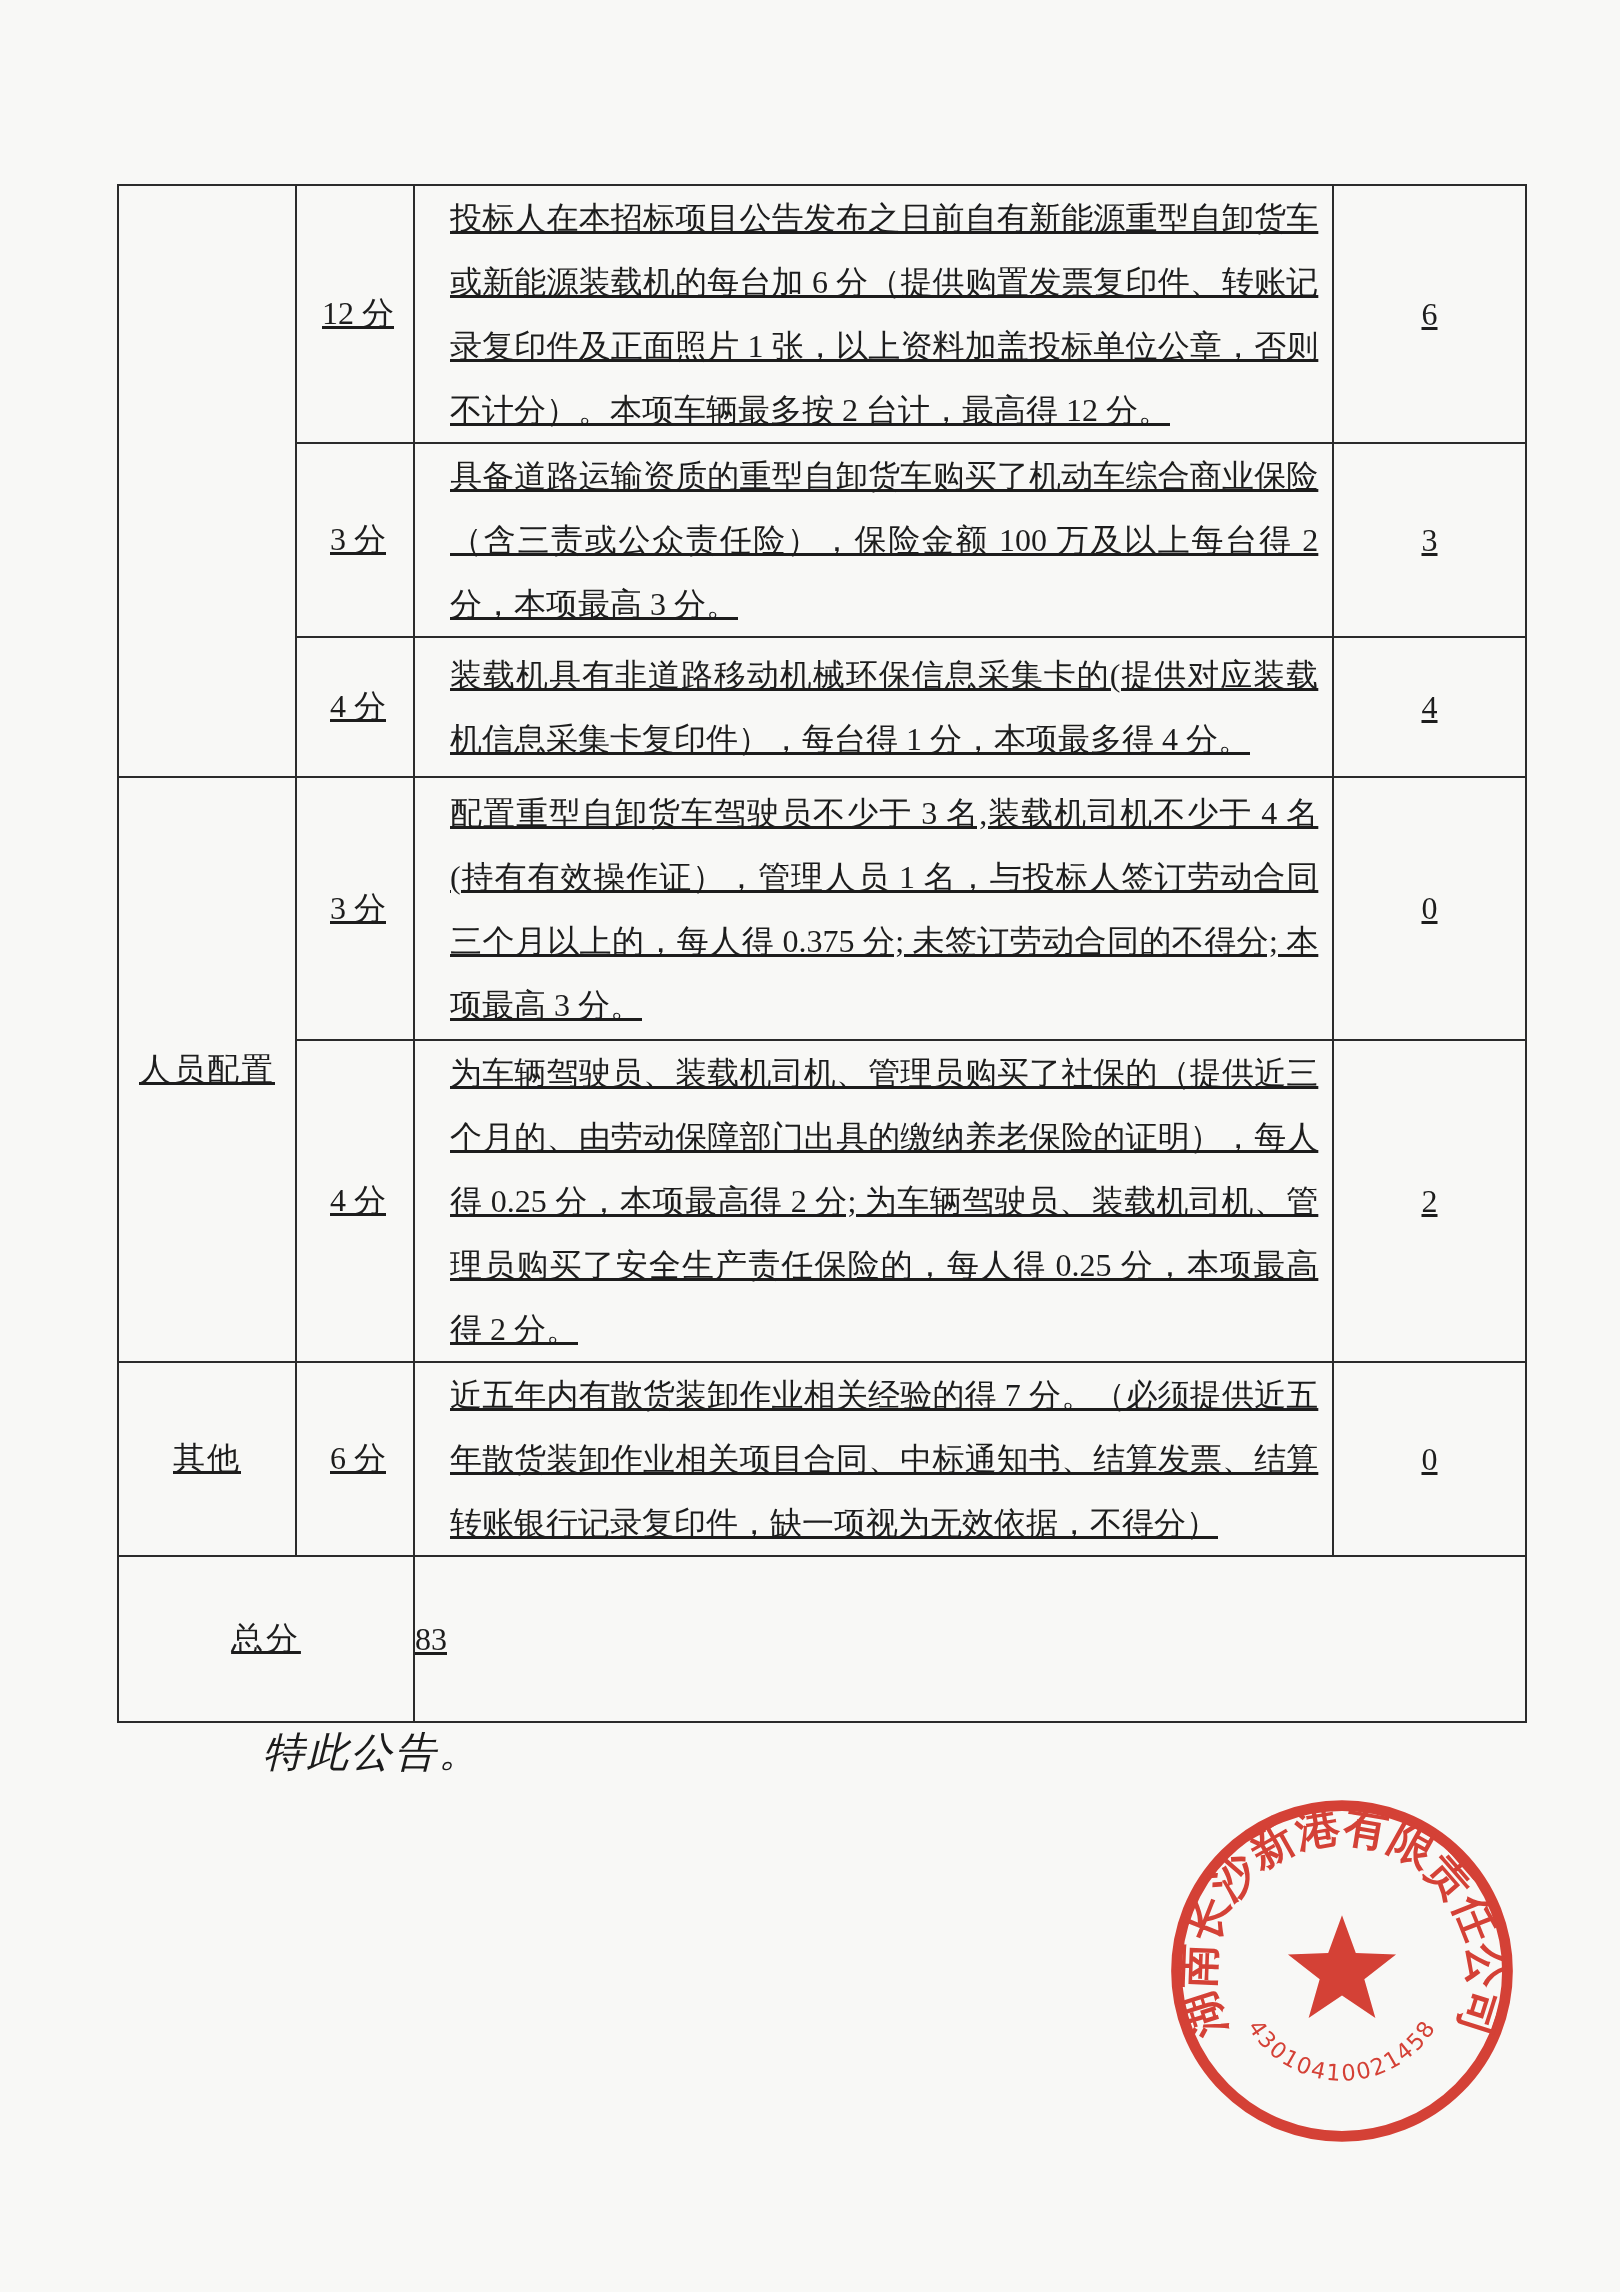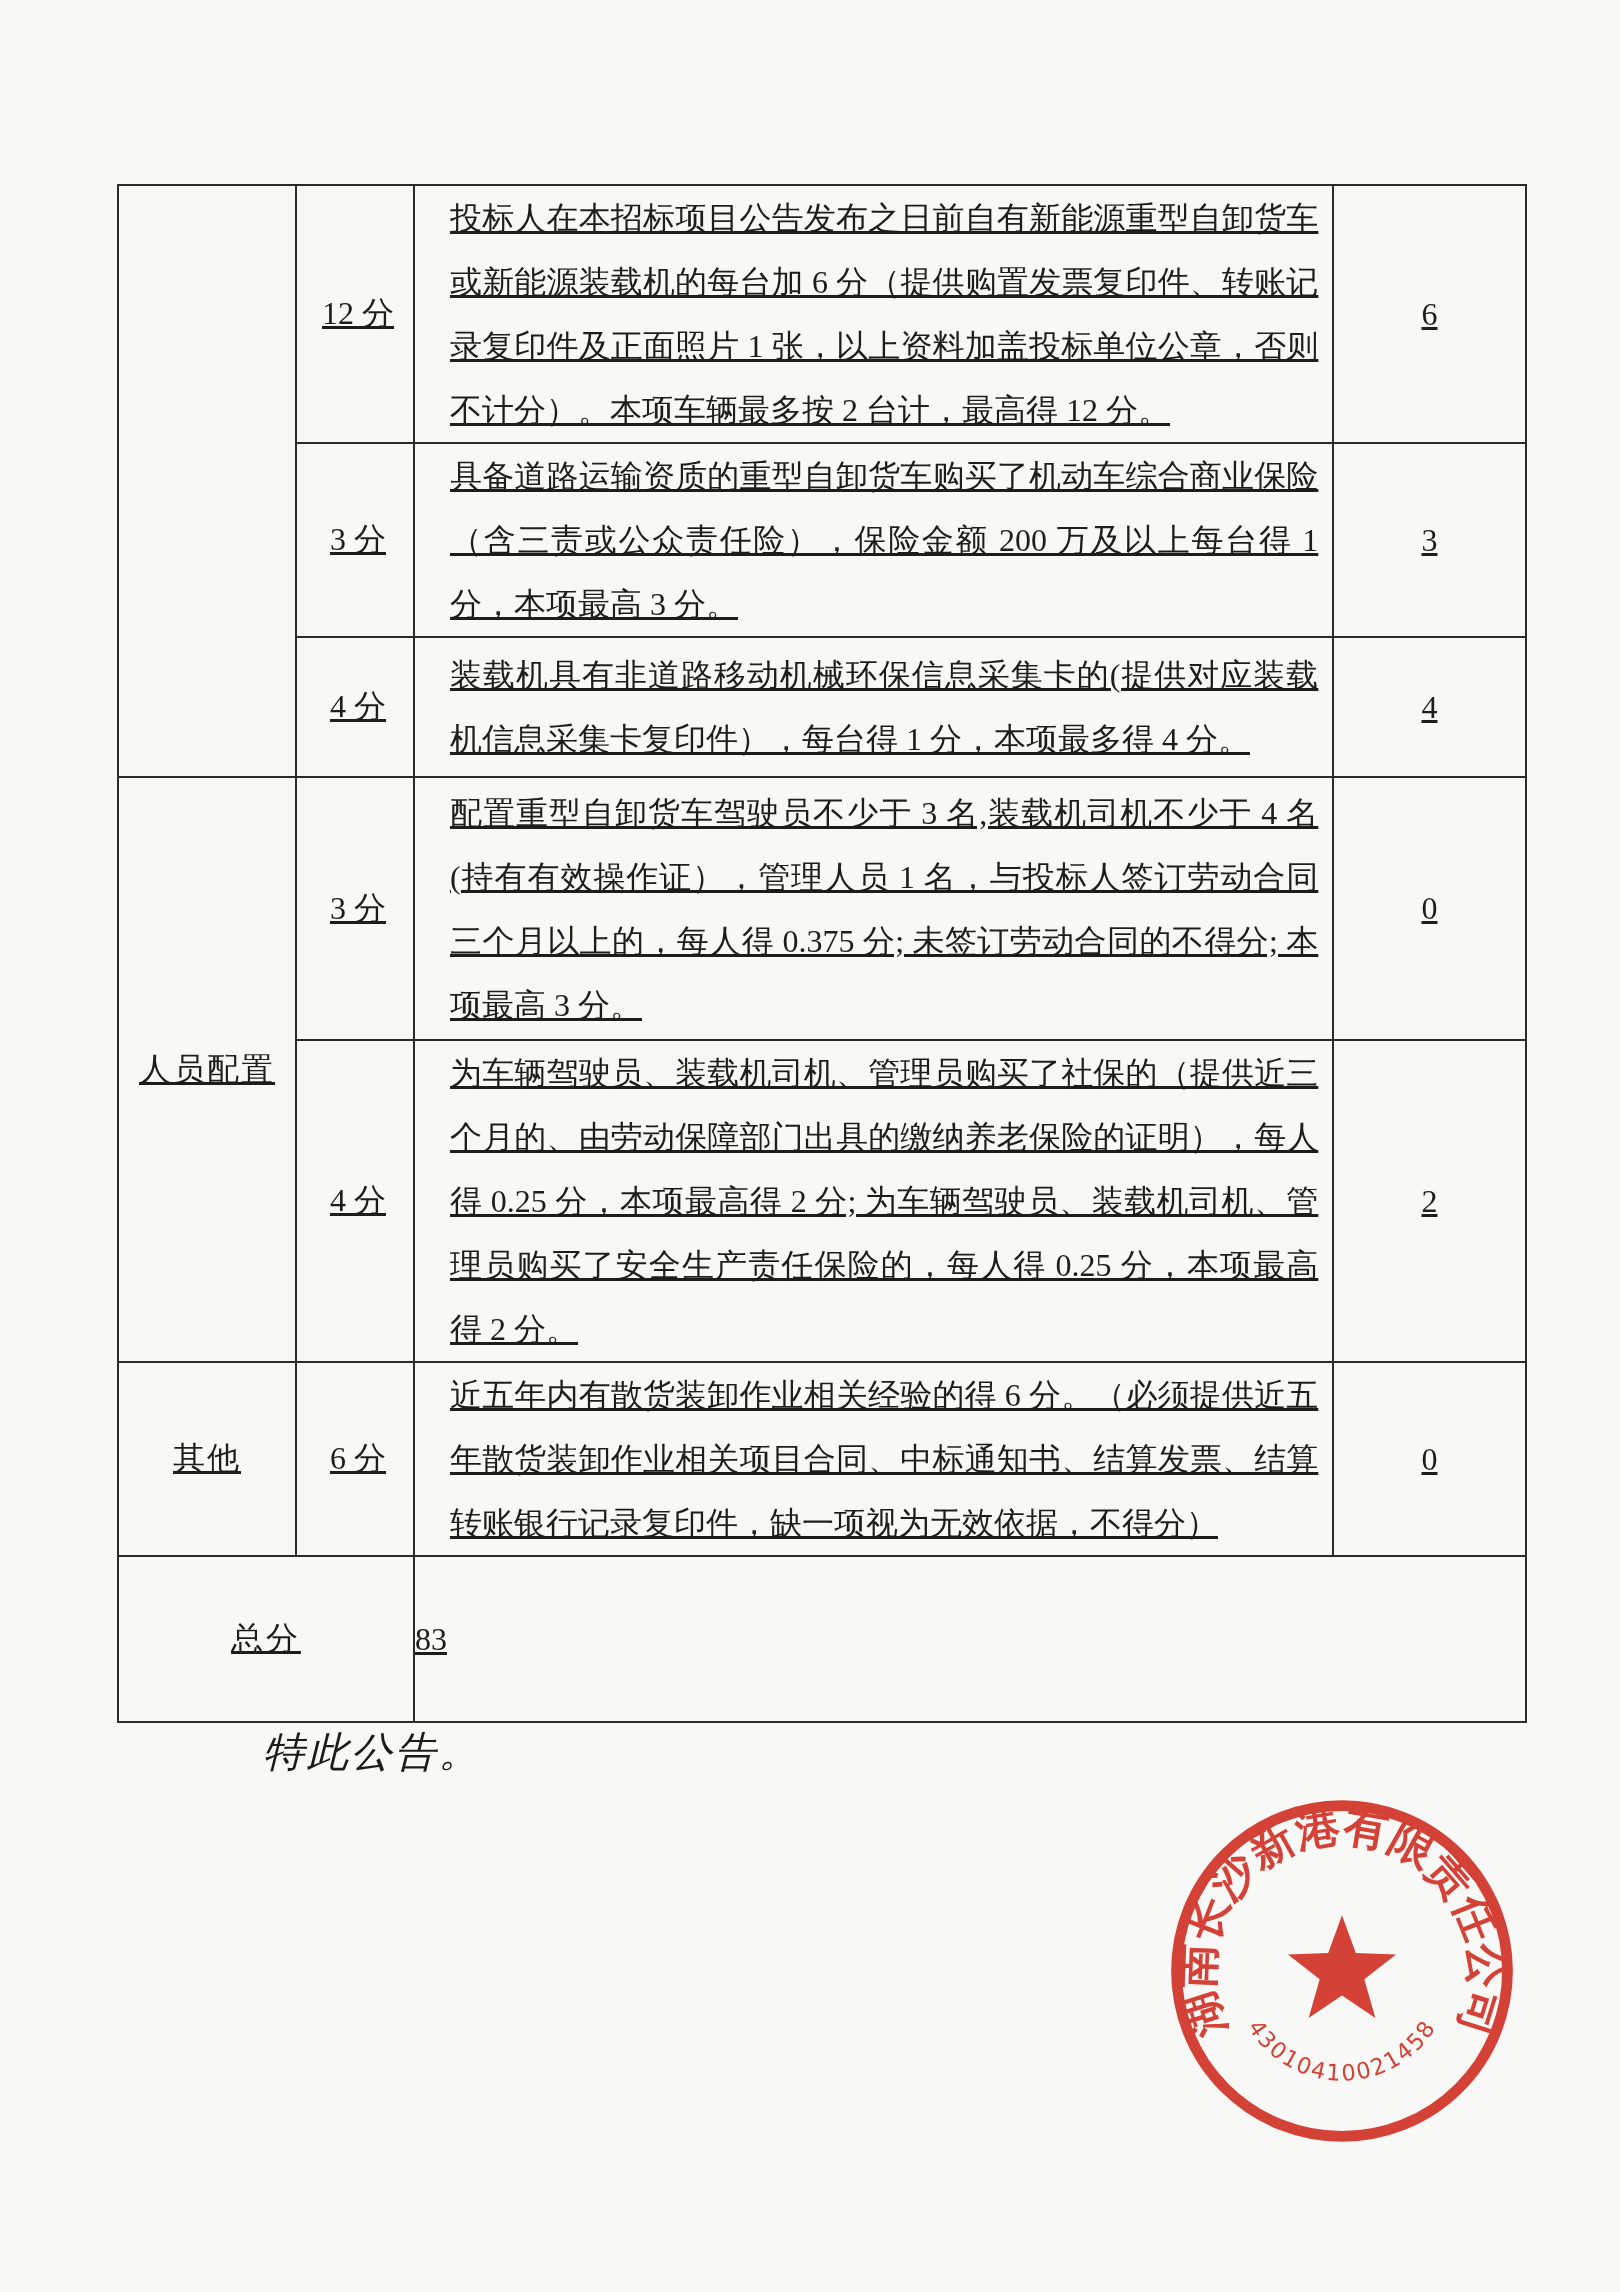--- a/index.html
+++ b/index.html
@@ -88,21 +88,21 @@
     </colgroup>
     <tbody>
         <tr class="r1">
       <td class="cat" rowspan="3"></td>
       <td class="pts">12 分</td>
       <td class="desc">投标人在本招标项目公告发布之日前自有新能源重型自卸货车或新能源装载机的每台加 6 分（提供购置发票复印件、转账记录复印件及正面照片 1 张，以上资料加盖投标单位公章，否则不计分）。本项车辆最多按 2 台计，最高得 12 分。</td>
       <td class="score">6</td>
     </tr>
     <tr class="r2">
       <td class="pts">3 分</td>
-      <td class="desc">具备道路运输资质的重型自卸货车购买了机动车综合商业保险（含三责或公众责任险），保险金额 200 万及以上每台得 1 分，本项最高 3 分。</td>
+      <td class="desc">具备道路运输资质的重型自卸货车购买了机动车综合商业保险（含三责或公众责任险），保险金额 100 万及以上每台得 2 分，本项最高 3 分。</td>
       <td class="score">3</td>
     </tr>
     <tr class="r3">
       <td class="pts">4 分</td>
       <td class="desc">装载机具有非道路移动机械环保信息采集卡的(提供对应装载机信息采集卡复印件），每台得 1 分，本项最多得 4 分。</td>
       <td class="score">4</td>
     </tr>
     <tr class="r4">
       <td class="cat" rowspan="2">人员配置</td>
       <td class="pts">3 分</td>
@@ -110,21 +110,21 @@
       <td class="score">0</td>
     </tr>
     <tr class="r5">
       <td class="pts">4 分</td>
       <td class="desc">为车辆驾驶员、装载机司机、管理员购买了社保的（提供近三个月的、由劳动保障部门出具的缴纳养老保险的证明），每人得 0.25 分，本项最高得 2 分; 为车辆驾驶员、装载机司机、管理员购买了安全生产责任保险的，每人得 0.25 分，本项最高得 2 分。</td>
       <td class="score">2</td>
     </tr>
     <tr class="r6">
       <td class="cat">其他</td>
       <td class="pts">6 分</td>
-      <td class="desc">近五年内有散货装卸作业相关经验的得 6 分。（必须提供近五年散货装卸作业相关项目合同、中标通知书、结算发票、结算转账银行记录复印件，缺一项视为无效依据，不得分）</td>
+      <td class="desc">近五年内有散货装卸作业相关经验的得 7 分。（必须提供近五年散货装卸作业相关项目合同、中标通知书、结算发票、结算转账银行记录复印件，缺一项视为无效依据，不得分）</td>
       <td class="score">0</td>
     </tr>
     <tr class="r7">
       <td class="total-label" colspan="2">总分</td>
       <td class="total-value" colspan="2">83</td>
     </tr>
   </tbody>
     </table>
 
   <div class="announce">特此公告。</div>

